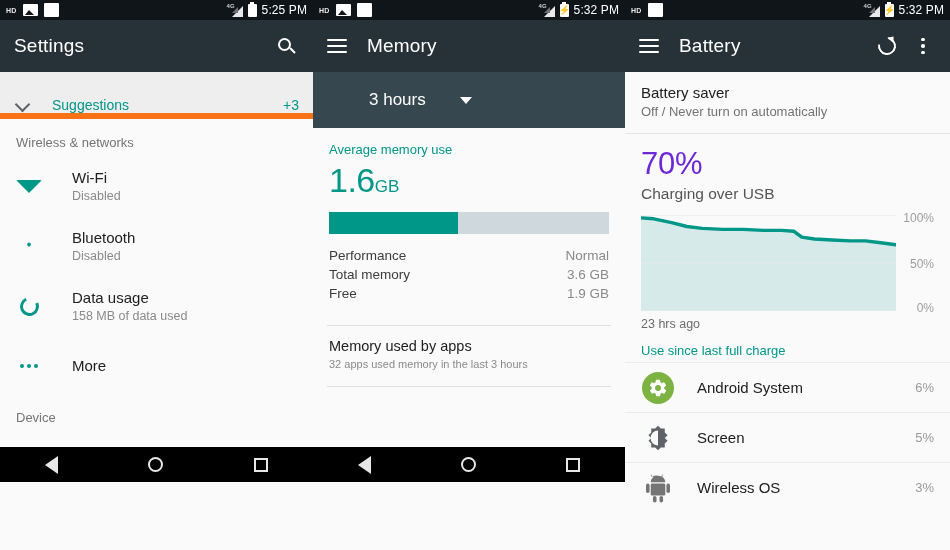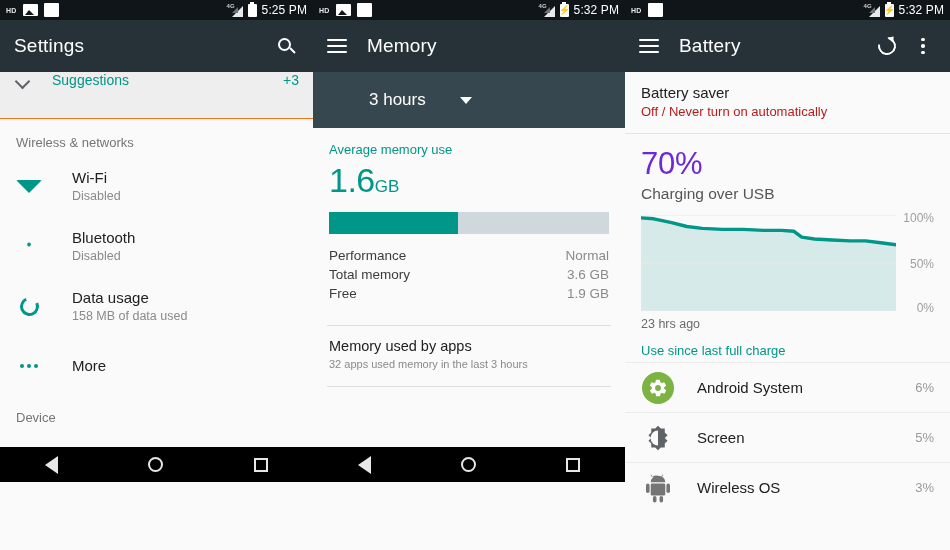--- a/index.html
+++ b/index.html
@@ -84,22 +84,22 @@
   .refresh b {
     position:absolute; top:-1px; right:0px; width:0;height:0;
     border-left:4px solid transparent; border-right:4px solid transparent; border-bottom:5px solid #fff;
     transform: rotate(40deg);
   }
   .kebab { display:flex; flex-direction:column; gap:3px; align-items:center;}
   .kebab i { width:3.5px; height:3.5px; border-radius:50%; background:#fff; display:block;}
 
   
   .suggestion-bar {
-    height: 47px; background: #eeeeee; display: flex; align-items: flex-start;
-    padding: 0 14px; border-bottom: 1px solid #f97316;
+    height: 47px; background: #eeeeee; display: flex; align-items: flex-end;
+    padding: 0 14px; border-bottom: 6px solid #f97316;
   }
   .chev-down { width: 18px; height: 18px; position: relative; margin-right: 20px; }
   .chev-down::after {
     content:""; position:absolute; left:3px; top:4px; width:9px; height:9px;
     border-right: 2px solid #5f6368; border-bottom: 2px solid #5f6368;
     transform: rotate(45deg);
   }
   .sugg-label { color: #009688; font-size: 14px; font-weight: 500; }
   .sugg-count { margin-left: auto; color: #009688; font-size: 14px; font-weight: 500; }
 
@@ -145,21 +145,21 @@
   .mem-row .v { color:#8a8a8a; }
   .divider-mid { height:1px; background:#e0e0e0; margin: 8px 14px 0 14px;}
   .apps-block { padding: 12px 16px 16px 16px; background:#fafafa; }
   .apps-title { font-size:14.5px; color:#212121; }
   .apps-sub { font-size:11px; color:#8a8a8a; margin-top:4px;}
   .mid-filler { background:#fafafa; flex:1; }
 
   
   .saver-row { padding: 12px 16px 14px 16px; background:#fafafa; border-bottom:1px solid #e4e4e4; cursor:pointer;}
   .saver-title { font-size: 15px; color:#212121;}
-  .saver-sub { font-size:13px; color:#b91c1c; margin-top:3px;}
+  .saver-sub { font-size:13px; color:#737373; margin-top:3px;}
   .batt-body { padding: 12px 16px 0 16px; background:#fafafa;}
   .batt-pct { font-size: 31px; color:#6d28d9; font-weight:400; letter-spacing:-.3px;}
   .batt-state { font-size:15.5px; color:#555; margin-top: 3px;}
   .chart-wrap { position:relative; margin-top: 12px; height: 96px; }
   .chart-svg { position:absolute; left:0; top:0; }
   .chart-labels { position:absolute; right:0; top:0; height:96px; width:42px; }
   .chart-labels span { position:absolute; right:0; font-size:12px; color:#9e9e9e; }
   .ago { font-size:12.5px; color:#6b6b6b; margin-top: 6px; }
   .use-head { font-size:13px; color:#009688; font-weight:500; padding: 12px 16px 4px 16px; background:#fafafa;}
   .app-row {

